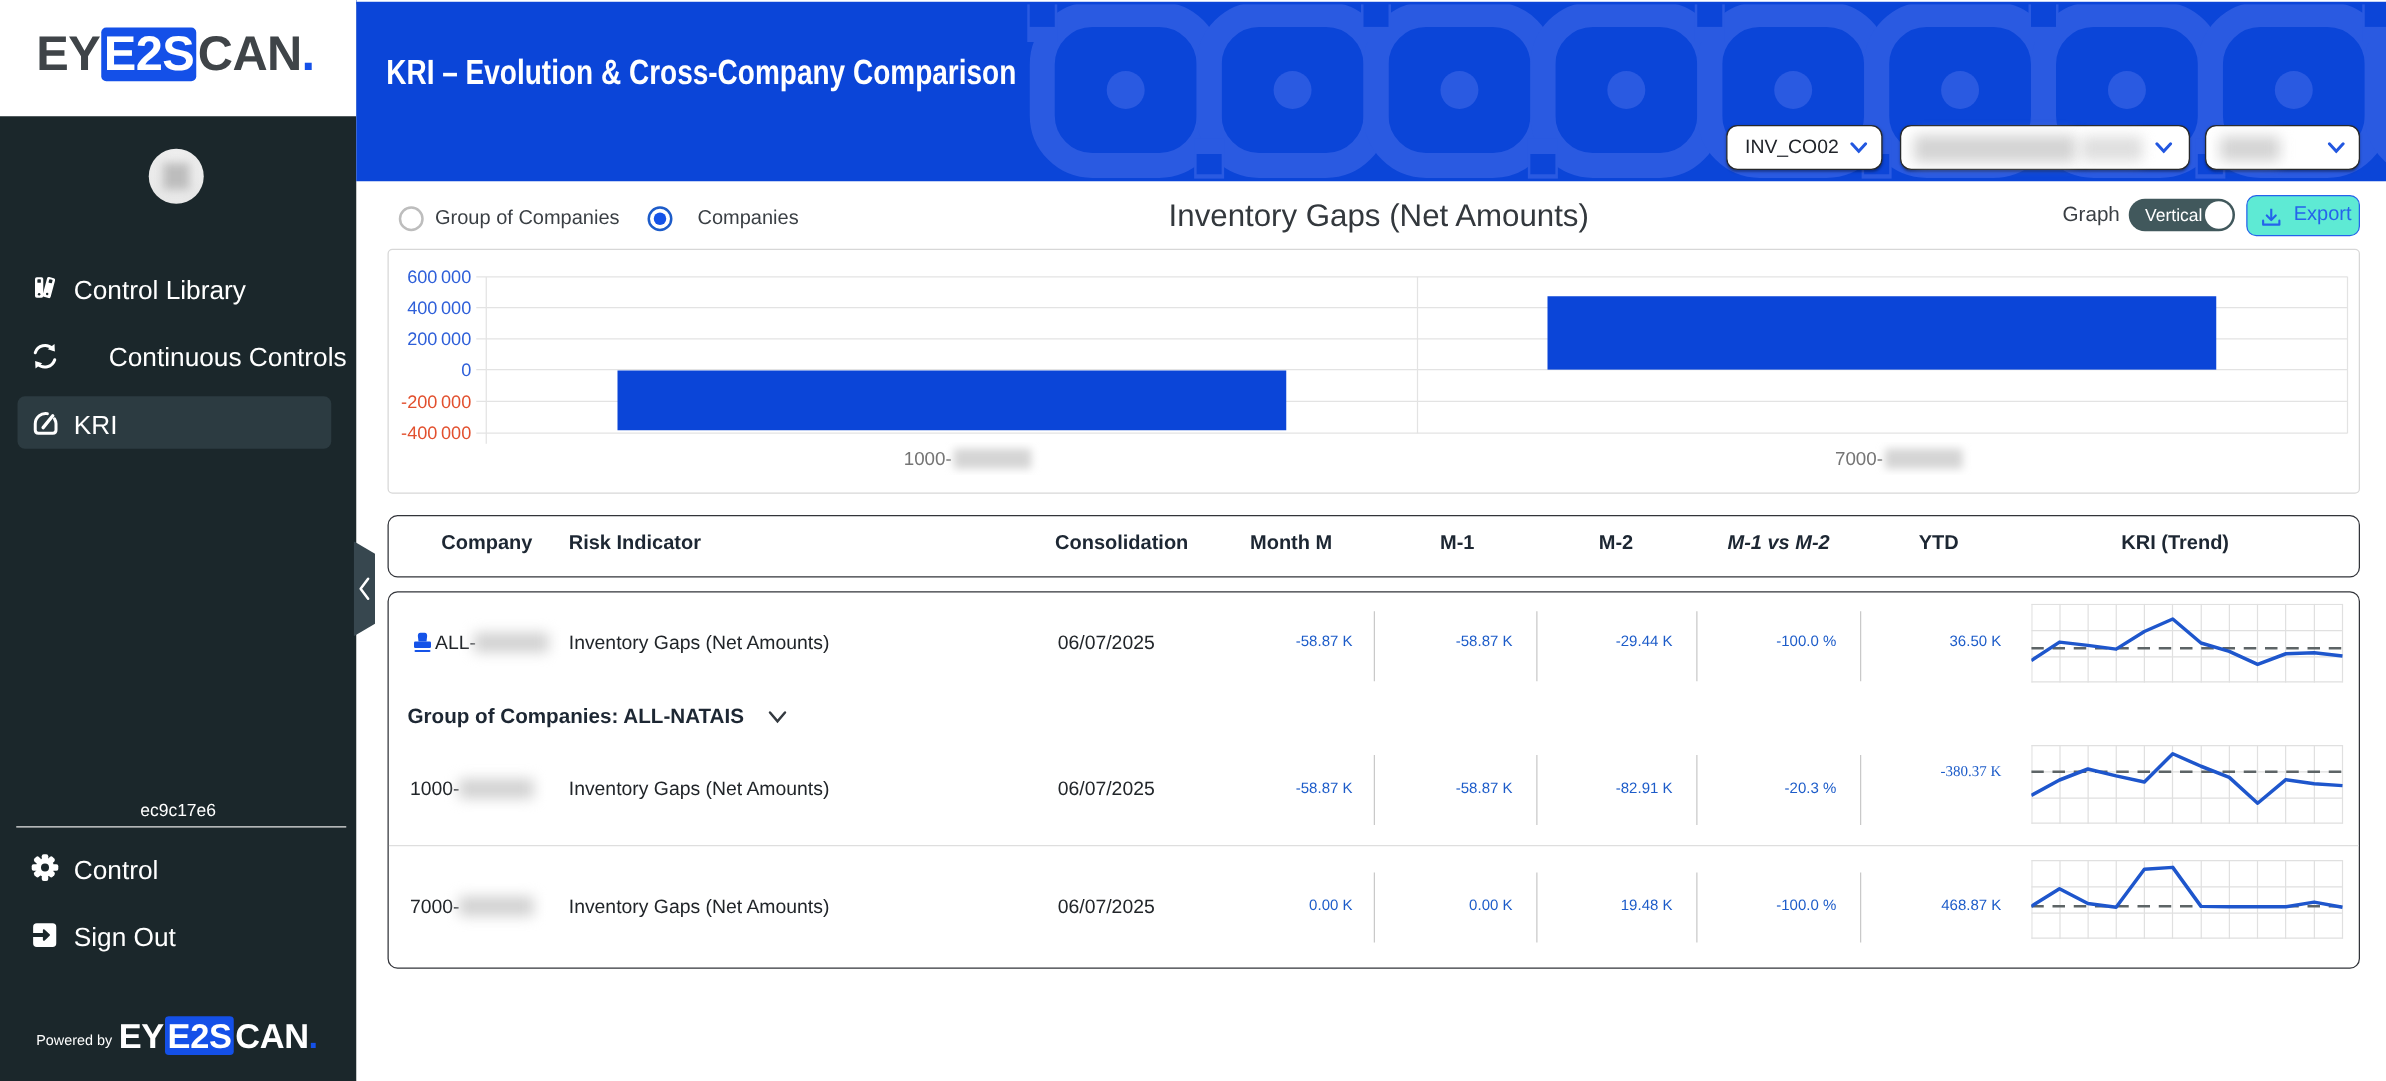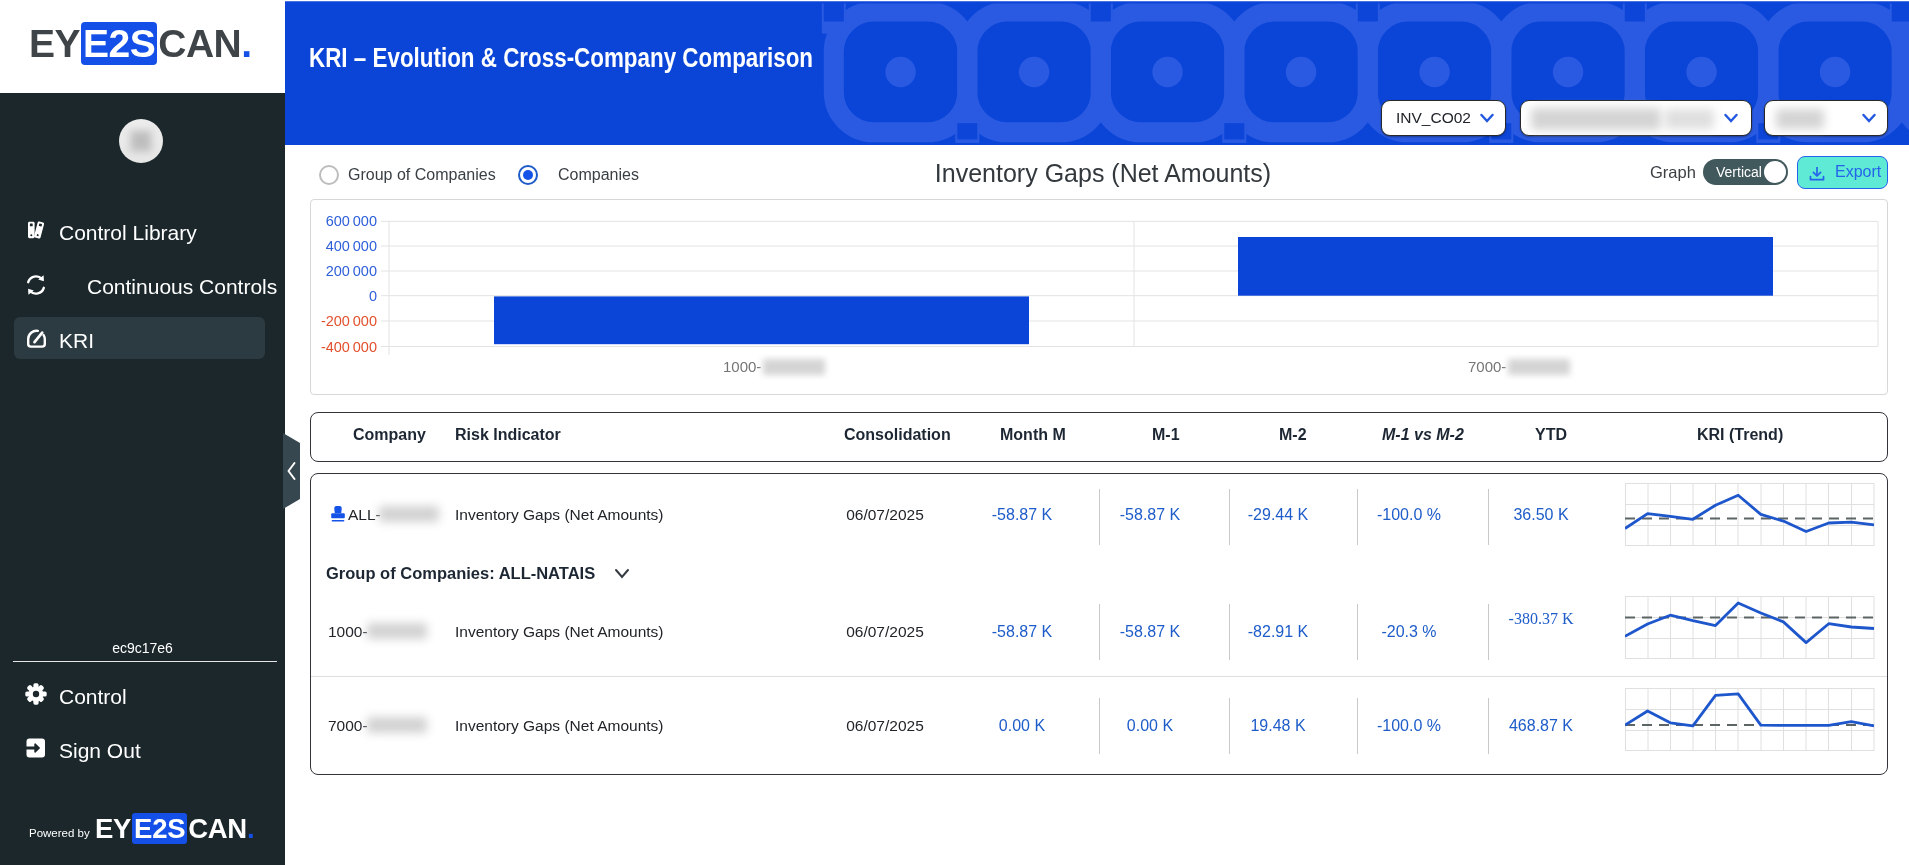--- a/index.html
+++ b/index.html
@@ -48,21 +48,21 @@
   .toggle .knob { position:absolute; right:2px; top:2px; width:22px; height:22px; border-radius:50%; background:#fff; }
   .export { position:absolute; left:1797px; top:156px; width:91px; height:33px; border:1.5px solid #2563eb; border-radius:8px; background:#5eead4; }
   .export .tx { position:absolute; left:37px; top:6px; font-size:16px; color:#2563eb; }
 
   
   .chartcard { position:absolute; left:310px; top:199px; width:1578px; height:196px; background:#fff; border:1px solid #d7d7d7; border-radius:4px; }
   .thead { position:absolute; left:310px; top:411.5px; width:1578px; height:50px; background:#fff; border:1.5px solid #32343a; border-radius:8px; }
   .thead span { position:absolute; top:13.5px; font-size:16px; font-weight:bold; color:#1d2733; }
   .tbody { position:absolute; left:310px; top:472.5px; width:1578px; height:302.5px; background:#fff; border:1.5px solid #32343a; border-radius:8px; overflow:hidden; }
   .cell { position:absolute; font-size:15.5px; color:#212529; white-space:nowrap; }
-  .val { position:absolute; font-size:16px; color:#1d5cc9; text-align:center; width:120px; }
+  .val { position:absolute; font-size:12px; color:#1d5cc9; text-align:right; width:120px; }
   .vsep { position:absolute; width:1px; height:56px; background:#c9c9c9; }
   .rowsep { position:absolute; left:0px; width:1578px; height:1px; background:#dedede; }
   .blurbox { position:absolute; background:#d2d2d2; filter:blur(5px); border-radius:2px; }
   .grouphdr { position:absolute; left:15px; font-size:16.5px; font-weight:bold; color:#1d2733; }
 </style>
 </head>
 <body>
 
 <div class="sidebar">
   <div class="kri-active"></div>

